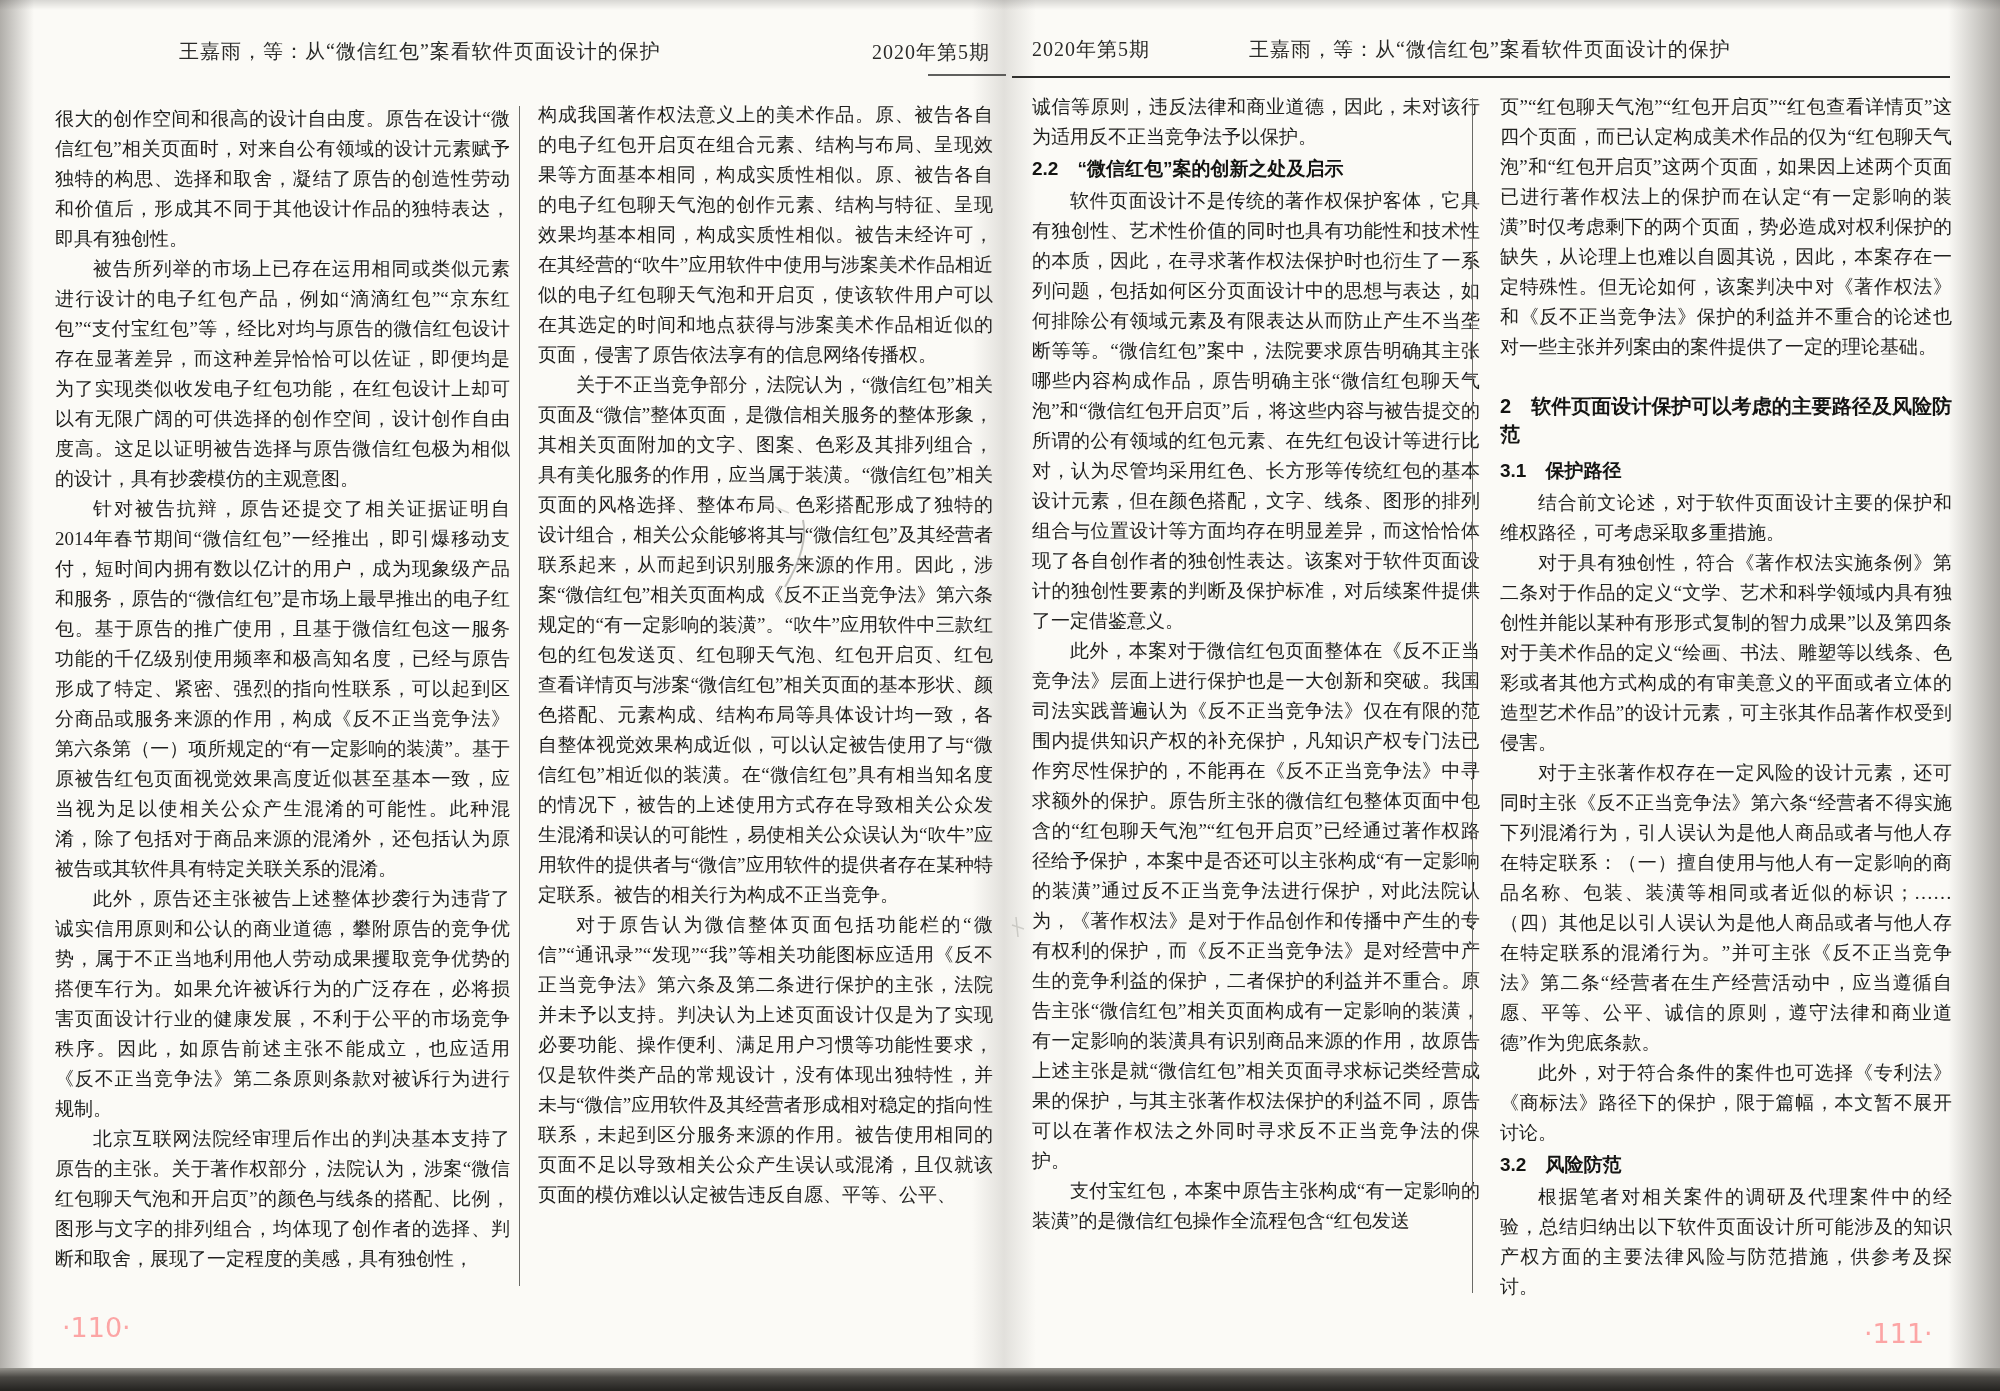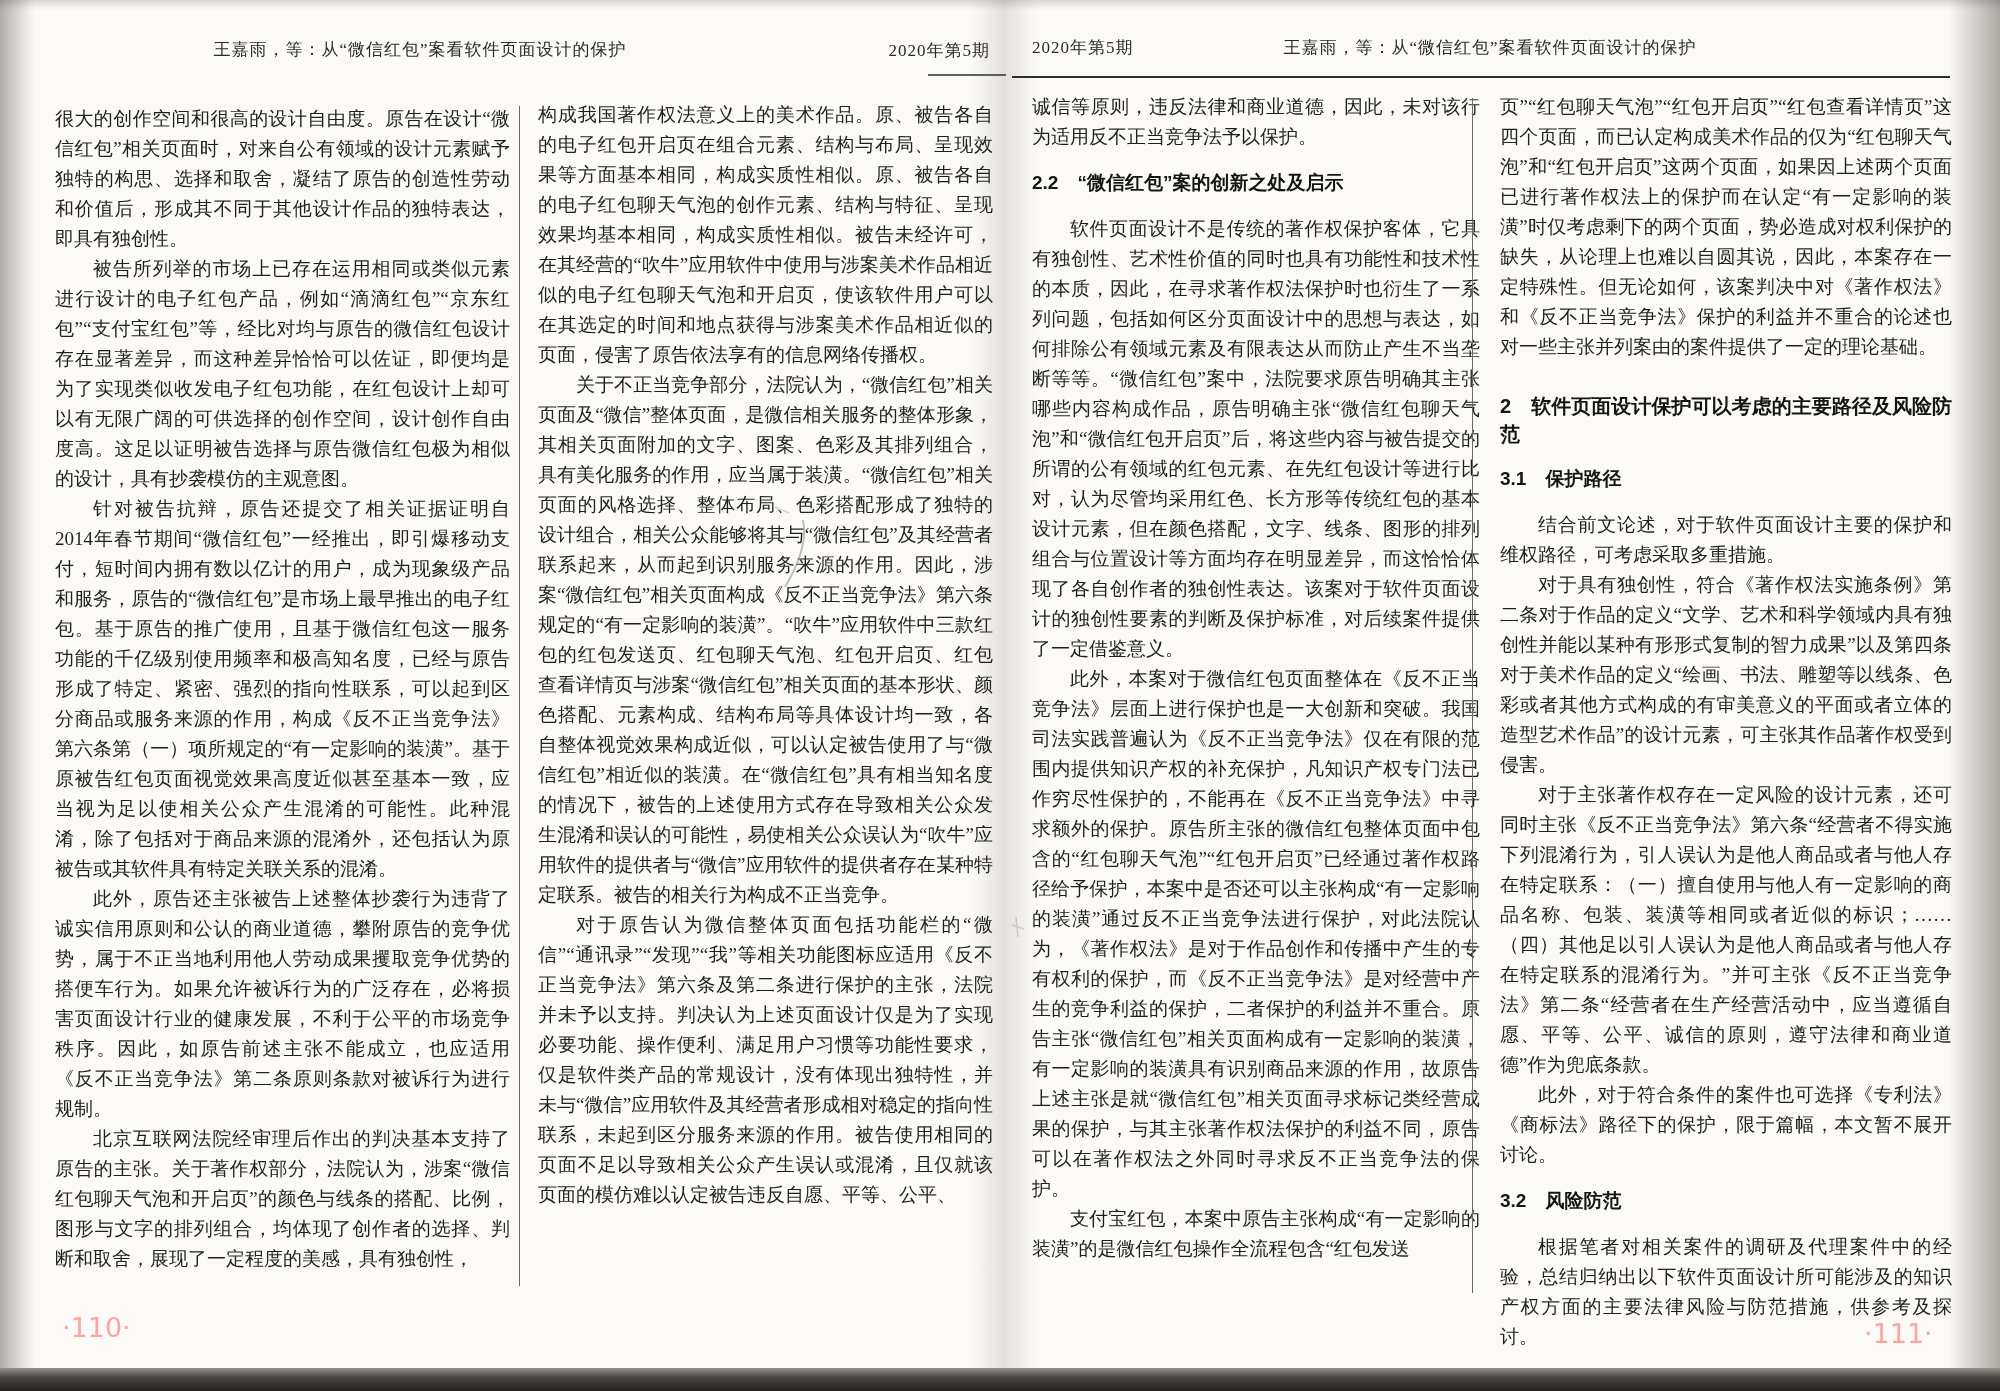--- a/index.html
+++ b/index.html
@@ -8,38 +8,38 @@
   .paper{position:absolute;left:0;top:0;width:2000px;height:1369px;background:#fbfaf6;}
   
   .shade{position:absolute;top:0;height:1369px;pointer-events:none;}
   .shade-left{left:0;width:34px;background:linear-gradient(to right,rgba(55,50,45,.38),rgba(55,50,45,0));}
   .shade-spine{left:972px;width:64px;background:linear-gradient(to right,rgba(70,64,58,0),rgba(70,64,58,.14) 50%,rgba(70,64,58,0));}
   .shade-right{right:0;width:52px;background:linear-gradient(to left,rgba(60,55,50,.42),rgba(60,55,50,0));}
   .shade-top{left:0;top:0;width:2000px;height:10px;background:linear-gradient(rgba(0,0,0,.14),rgba(0,0,0,0));}
   .bottom-band{position:absolute;left:0;bottom:0;width:2000px;height:23px;
         background:linear-gradient(#95938d,#4a4844 40%,#23221f);}
   
-  .hdr-text{position:absolute;font-size:17px;color:#2a2a28;letter-spacing:1px;white-space:nowrap;}
+  .hdr-text{position:absolute;font-size:20px;color:#2a2a28;letter-spacing:1px;white-space:nowrap;}
   .lp-title{left:60px;top:38px;width:720px;text-align:center;}
   .lp-issue{left:855px;top:39px;width:135px;text-align:right;}
   .rp-issue{left:1032px;top:36px;}
   .rp-title{left:1100px;top:36px;width:780px;text-align:center;}
   .hdr-rule{position:absolute;background:#3a3a38;height:2px;}
   .hdr-rule-left{left:928px;top:74px;width:78px;opacity:.8;}
   .hdr-rule-right{left:1012px;top:76px;width:938px;background:#2e2e2c;}
   
   .col{position:absolute;width:455px;font-size:19px;line-height:30px;color:#1f1f1d;
        text-align:justify;text-justify:inter-ideograph;}
   .col p{margin:0;}
   .col p.para{text-indent:2em;}
   .col p.cont{text-indent:0;}
   .col p.h2{font-family:"Liberation Sans",sans-serif;font-weight:bold;font-size:20px;
             color:#141412;margin:30px 0 8px 0;text-indent:0;line-height:28px;}
   .col p.h3{font-family:"Liberation Sans",sans-serif;font-weight:bold;font-size:19px;
-            color:#141412;margin:16px 0;text-indent:0;}
+            color:#141412;margin:2px 0;text-indent:0;}
   .col1{left:55px;top:104px;}
   .col2{left:538px;top:100px;}
   .col3{left:1032px;top:92px;width:448px;}
   .col4{left:1500px;top:92px;width:452px;}
   .divider{position:absolute;width:1px;background:#6a6a66;}
   .divider-left{left:519px;top:106px;height:1180px;}
   .divider-right{left:1472px;top:98px;height:1195px;}
   
   .page-number{position:absolute;font-family:"DejaVu Sans",sans-serif;font-size:27px;color:#fca5a5;}
   .pn-left{left:62px;top:1312px;}

